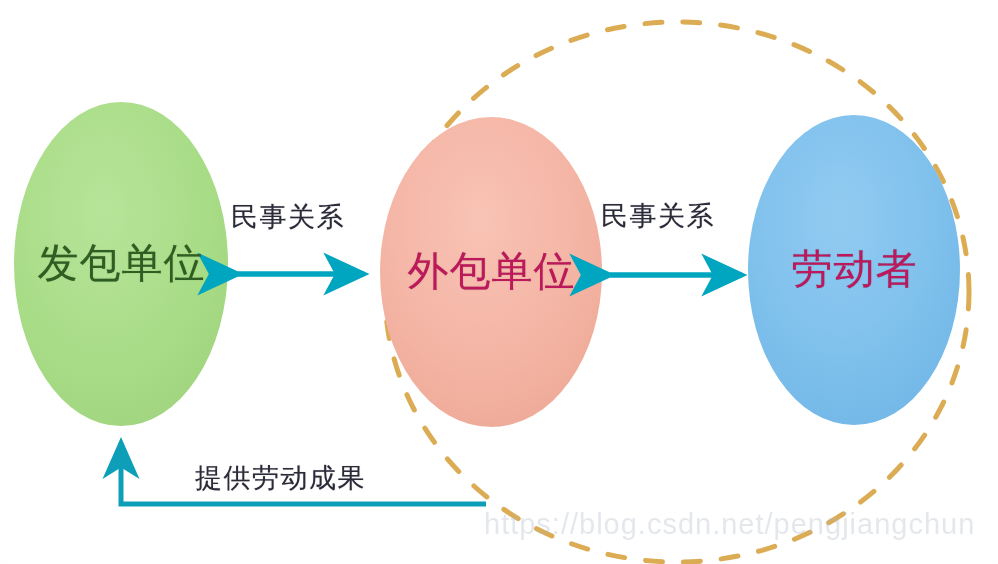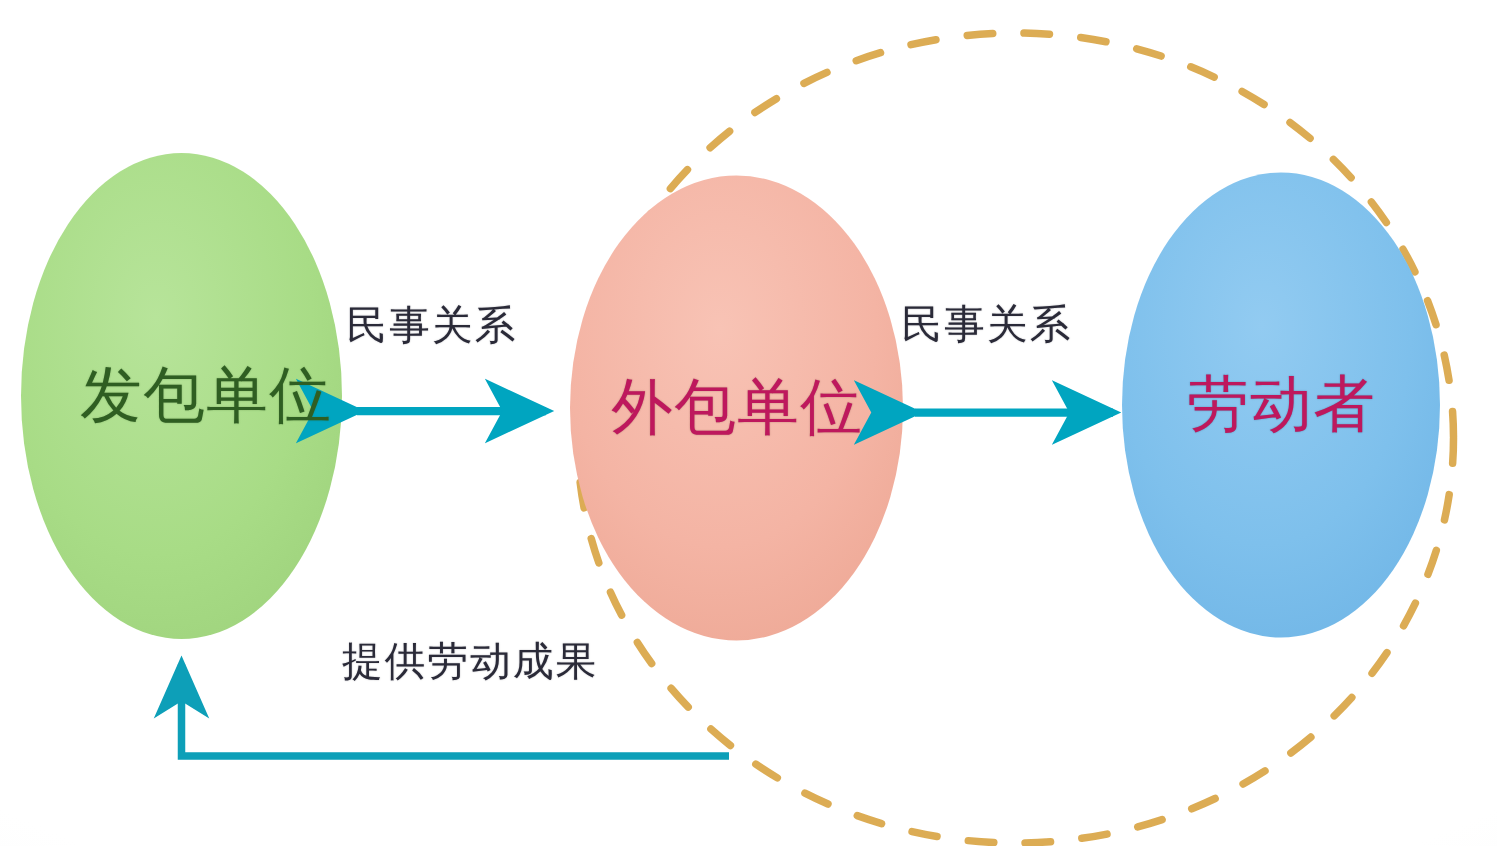--- a/index.html
+++ b/index.html
@@ -44,21 +44,20 @@
     text-align: center;
     user-select: none;
   }
   .ellipse-text {
     font-size: 41px;
     line-height: 1;
   }
   #label-contracting {
     color: #2f5e22;
     text-shadow: 0 0 1px rgba(47,94,34,.45);
-    padding-left: 16px;
   }
   #label-outsourcing {
     color: #be185d;
     text-shadow: 0 0 1px rgba(94,36,32,.45);
   }
   #label-worker {
     color: #be185d;
     text-shadow: 0 0 1px rgba(26,43,72,.45);
   }
   .edge-label {
@@ -140,16 +139,17 @@
   <div class="node-label ellipse-text" id="label-contracting" style="left:0px; top:243px; width:243px;">发包单位</div>
 
   <div class="node-label ellipse-text" id="label-outsourcing" style="left:370px; top:251px; width:243px;">外包单位</div>
 
   <div class="node-label ellipse-text" id="label-worker" style="left:753px; top:249px; width:203px;">劳动者</div>
 
   <div class="edge-label" style="left:231px; top:199px;">民事关系</div>
 
   <div class="edge-label" style="left:601px; top:198px;">民事关系</div>
 
-  <div class="edge-label" style="left:195px; top:423px;margin-left:33px;">提供劳动成果</div>
+  <div class="edge-label" style="left:195px; top:460px;">提供劳动成果</div>
 
+  <div id="watermark">https://blog.csdn.net/pengjiangchun</div>
 
 </div>
 
 </body></html>

